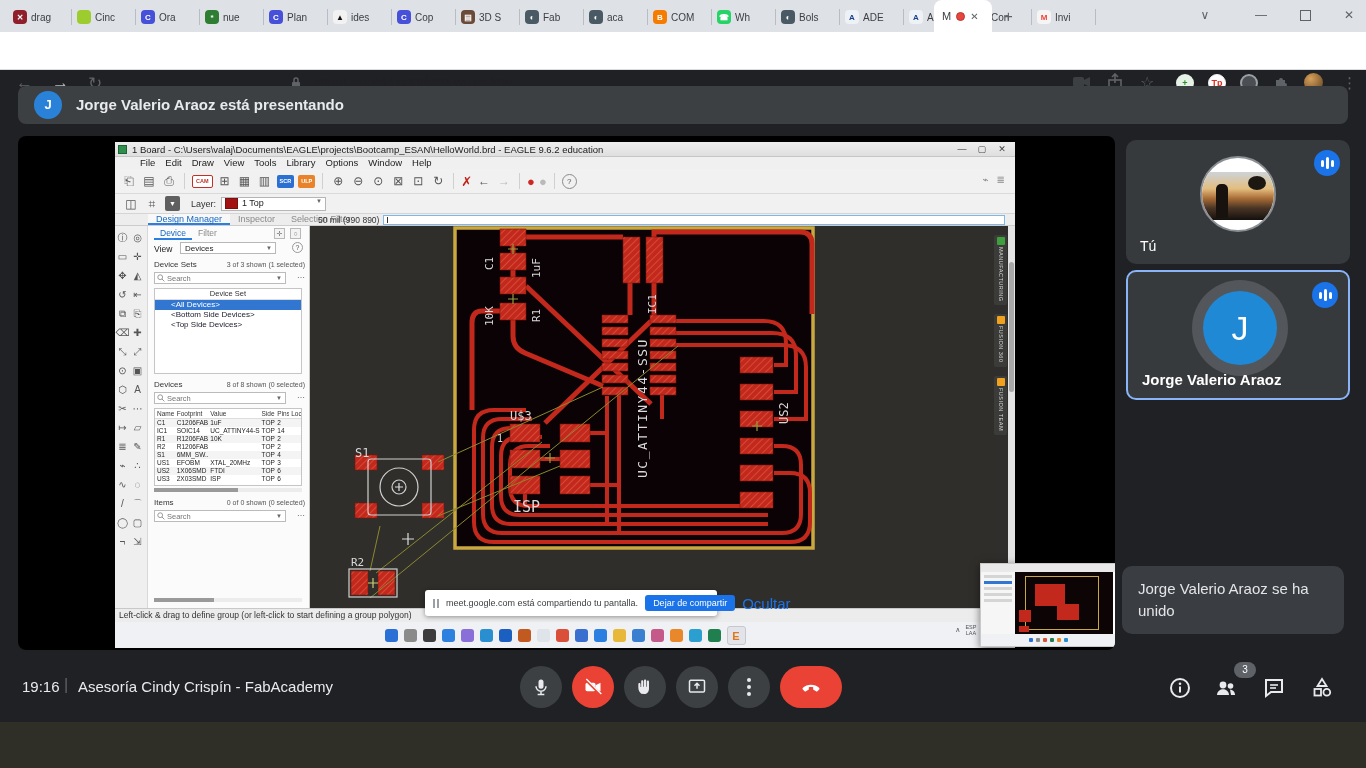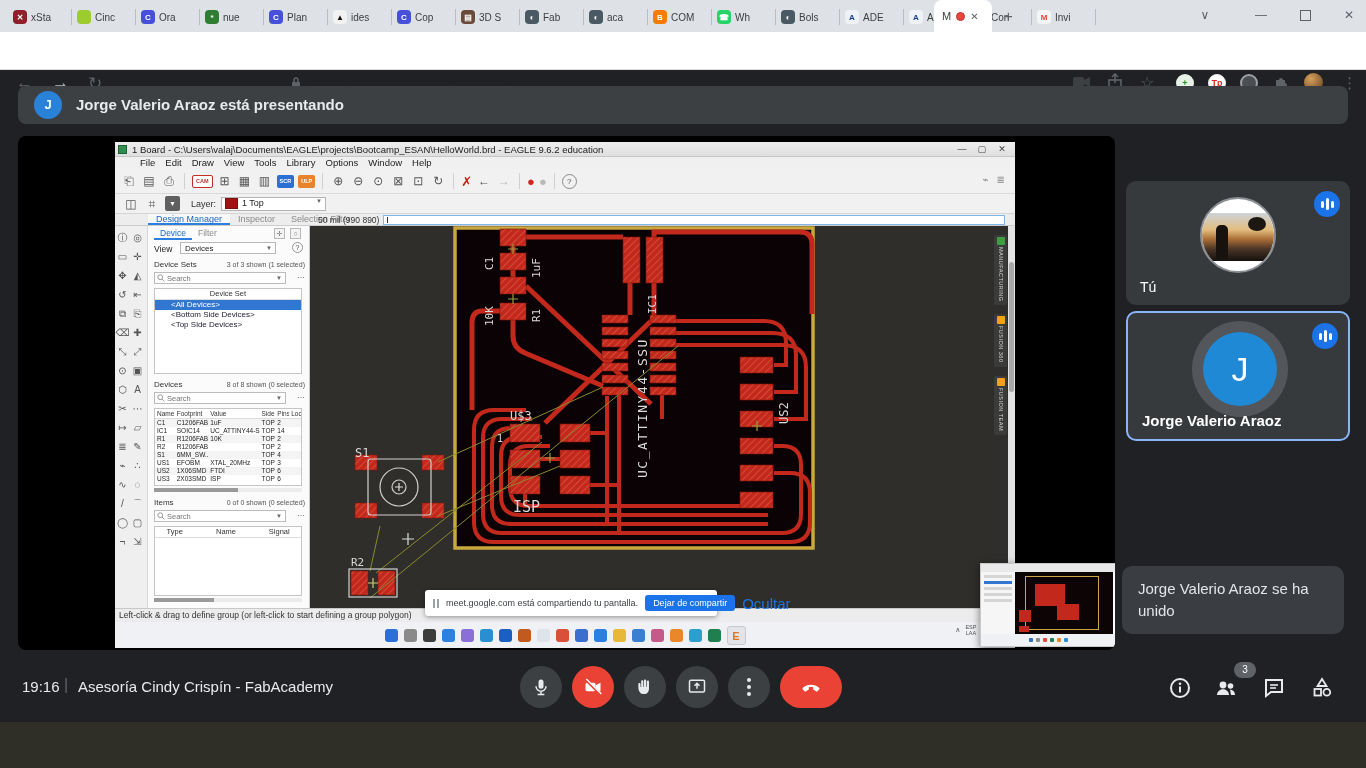--- a/index.html
+++ b/index.html
@@ -118,21 +118,21 @@
   .piptop{left:0;top:0;width:100%;height:8px;background:#e9e9e9;}
   .pipleft{left:0;top:8px;width:34px;height:62px;background:#f6f6f6;}
   .pipleft i{display:block;height:3px;background:#d5d5d5;margin:3px 3px 0 3px;}
   .pipleft i.b{background:#3177d2;}
   .pipcv{left:34px;top:8px;width:98px;height:62px;background:#0d0406;}
   .pipbrd{left:10px;top:4px;width:72px;height:52px;border:1px solid #c9a83f;}
   .pipr{position:absolute;background:#c3281c;}
   .pipbot{left:0;top:70px;width:100%;height:12px;background:#f0f1f5;display:flex;align-items:center;justify-content:center;gap:3px;}
   .pipbot i{width:4px;height:4px;border-radius:1px;}
   
-  .tile{width:224px;background:#373a3d;border-radius:10px;margin-top:41px;}
+  .tile{width:224px;background:#373a3d;border-radius:10px;}
   .tilename{position:absolute;left:14px;bottom:10px;color:#fff;font-size:14px;}
   .audio{position:absolute;right:10px;top:10px;width:26px;height:26px;border-radius:50%;background:#1a73e8;display:flex;align-items:center;justify-content:center;gap:2px;}
   .audio i{width:3px;border-radius:2px;background:#fff;}
   .tuphoto{position:absolute;left:74px;top:16px;width:76px;height:76px;border-radius:50%;border:2px solid #8a8f94;box-sizing:border-box;overflow:hidden;background:#fff;}
   .tuphoto .sky{position:absolute;left:0;top:14px;width:100%;height:48px;background:linear-gradient(180deg,#cdd3d9 0%,#e3bd7e 35%,#a96c36 55%,#4a3526 75%,#14100d 100%);}
   .tuphoto .sil{position:absolute;left:14px;top:26px;width:12px;height:34px;border-radius:5px 5px 0 0;background:#17120e;}
   .tuphoto .tree{position:absolute;right:8px;top:18px;width:18px;height:14px;border-radius:50%;background:#1d1712;}
   .jring{position:absolute;left:64px;top:8px;width:96px;height:96px;border-radius:50%;background:#53565a;}
   .jcirc{position:absolute;left:11px;top:11px;width:74px;height:74px;border-radius:50%;background:#2089d5;color:#fff;font-size:34px;text-align:center;line-height:74px;}
   
@@ -157,21 +157,21 @@
 
 <div class="screen">
 
   <div class="a tabstrip">
     <div class="a tabs">
 
         <div class="tab">
           <span class="fav" style="background: rgb(142, 31, 43);">
             <span style="color: rgb(255, 255, 255);">✕</span>
           </span>
-          <span class="tablabel">xSta</span>
+          <span class="tablabel">drag</span>
         </div>
 
         <div class="tab">
           <span class="fav" style="background: rgb(156, 204, 46);">
             <span style="color: rgb(255, 255, 255);"></span>
           </span>
           <span class="tablabel">Cinc</span>
         </div>
 
         <div class="tab">
@@ -574,27 +574,20 @@
         <span class="a seccnt" style="right:4px;top:273px;">0 of 0 shown (0 selected)</span>
         <div class="a sbox" style="left:6px;top:284px;width:132px;">
           <svg width="8" height="8" viewBox="0 0 8 8" style="margin-left:2px;">
               <circle cx="3.2" cy="3.2" r="2.4" fill="none" stroke="#999" stroke-width="1"></circle>
               <line x1="5" y1="5" x2="7.4" y2="7.4" stroke="#999" stroke-width="1"></line>
             </svg>
           <input placeholder="Search" style="">
           <span class="caret">▼</span>
         </div>
         <span class="a dots" style="right:4px;top:285px;">⋯</span>
-        <div class="a listbox" style="left:6px;top:300px;width:148px;height:70px;">
-          <div class="ith">
-            <span class="i1">Type</span>
-              <span class="i2">Name</span>
-              <span class="i3">Signal</span>
-          </div>
-        </div>
         <div class="a hscroll" style="left:6px;top:372px;width:148px;">
             <div class="hthumb" style="width:60px;"></div>
           </div>
       </div>
 
       <div class="a ecanvas">
         <svg width="683" height="382" viewBox="0 0 683 382">
           <defs>
             <pattern id="hp" width="5" height="5" patternUnits="userSpaceOnUse" patternTransform="rotate(45)">
               <rect width="5" height="5" fill="#c3281c"></rect>

